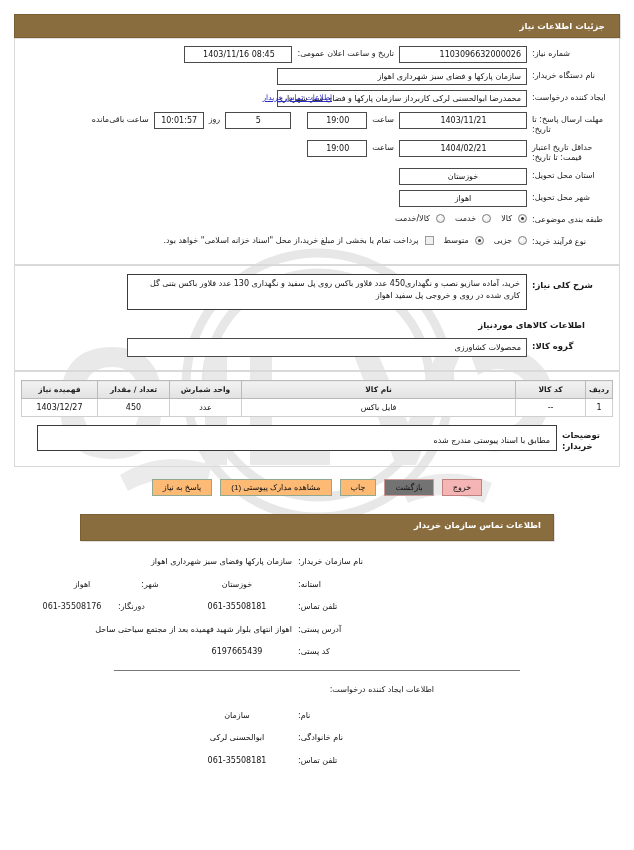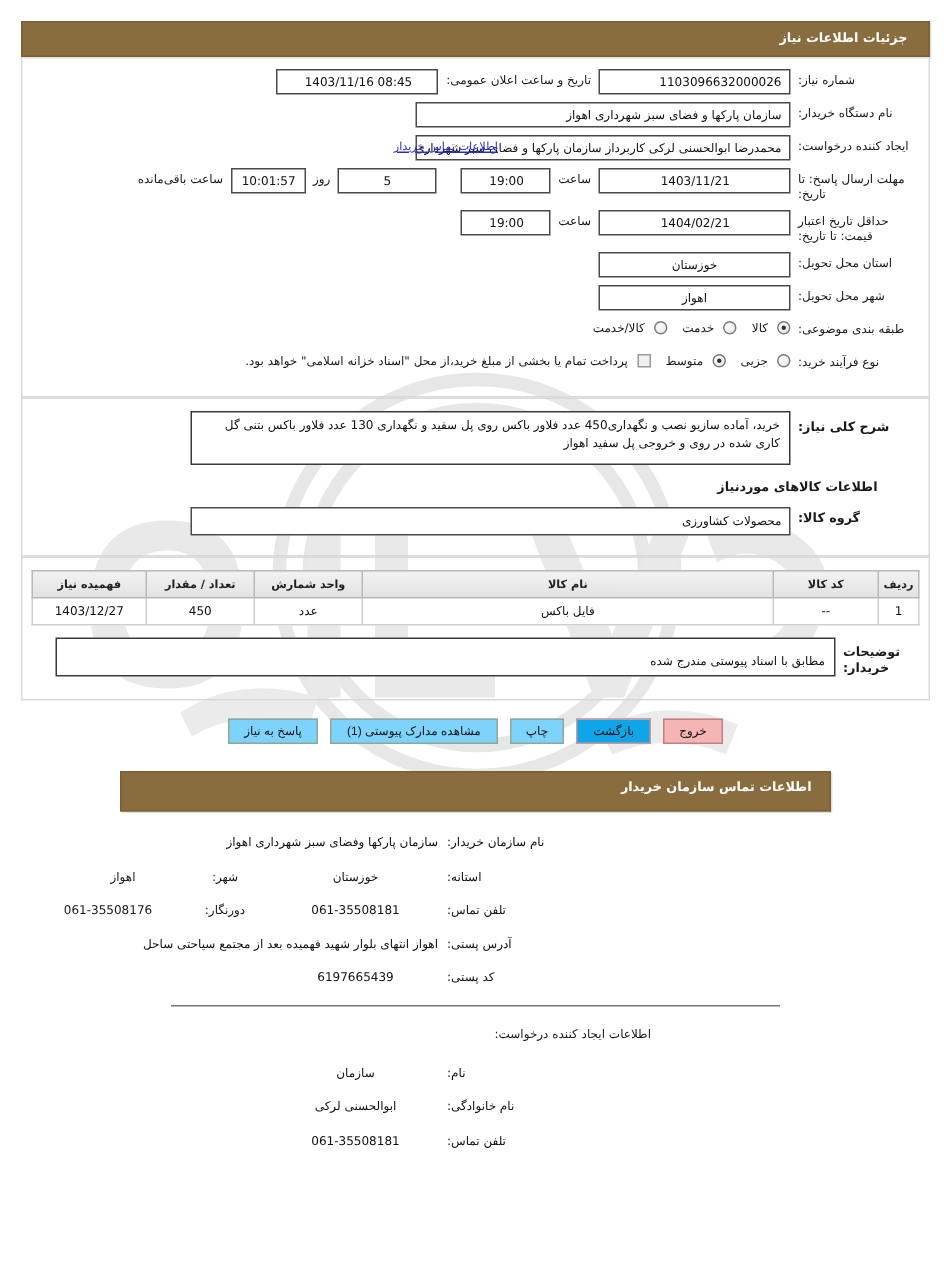--- a/index.html
+++ b/index.html
@@ -170,22 +170,22 @@
   }
   .btn {
     font-size: 8px;
     padding: 3px 10px;
     border: 1px solid #8a8a8a;
     background: #eef6ee;
     cursor: pointer;
     white-space: nowrap;
     color: #111;
   }
-  .btn.green { background: #7dd3fc; border-color: #90a890; }
-  .btn.pink  { background: #0ea5e9; border-color: #c99; text-align: right; }
+  .btn.green { background: #fdba74; border-color: #90a890; }
+  .btn.pink  { background: #737373; border-color: #c99; text-align: right; }
   .btn.red   { background: #f6b5b5; border-color: #c08080; }
 
   
   .contact {
     margin: 16px 14px 0 14px;
     font-size: 8px;
     line-height: 1.2;
   }
   .crow {
     display: flex;
@@ -377,21 +377,21 @@
       <div class="ck" style="width:90px">استانه:</div>
       <div class="cv" style="width:110px;text-align:center">خوزستان</div>
       <div class="ck2" style="width:70px;text-align:center">شهر:</div>
       <div class="cv2" style="width:60px;text-align:center">اهواز</div>
     </div>
 
     <div class="crow">
       <div style="width:238px"></div>
       <div class="ck" style="width:90px">تلفن تماس:</div>
       <div class="cv ltr" style="width:110px;text-align:center">061-35508181</div>
-      <div class="ck2" style="width:70px;text-align:center">دورنگار:</div>
+      <div class="ck2" style="width:70px;text-align:left">دورنگار:</div>
       <div class="cv2 ltr" style="width:80px;text-align:center">061-35508176</div>
     </div>
 
     <div class="crow">
       <div style="width:238px"></div>
       <div class="ck" style="width:90px">آدرس پستی:</div>
       <div class="cv" style="width:260px;text-align:right">اهواز انتهای  بلوار شهید فهمیده بعد از مجتمع سیاحتی ساحل</div>
     </div>
 
     <div class="crow">

